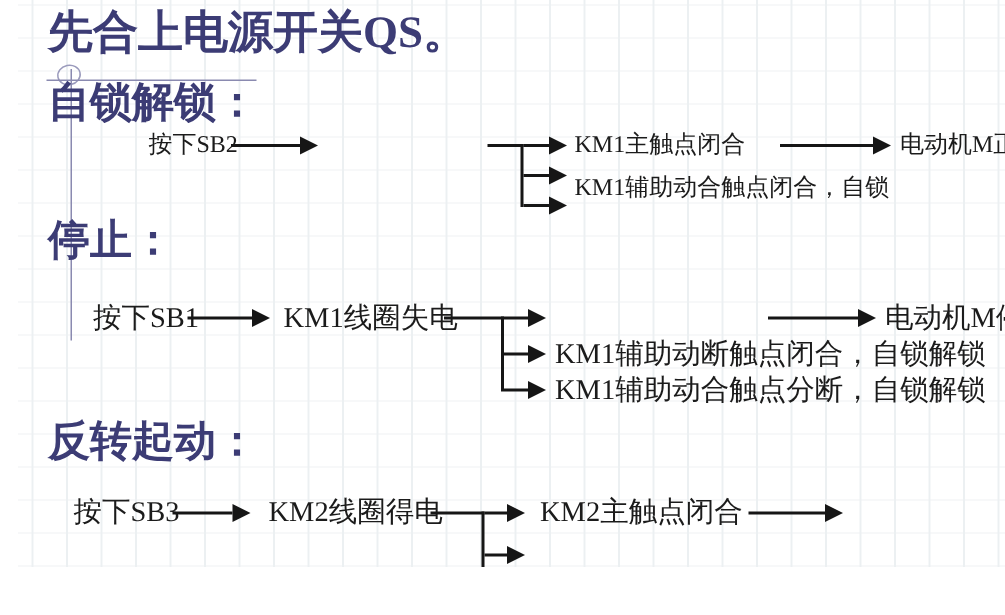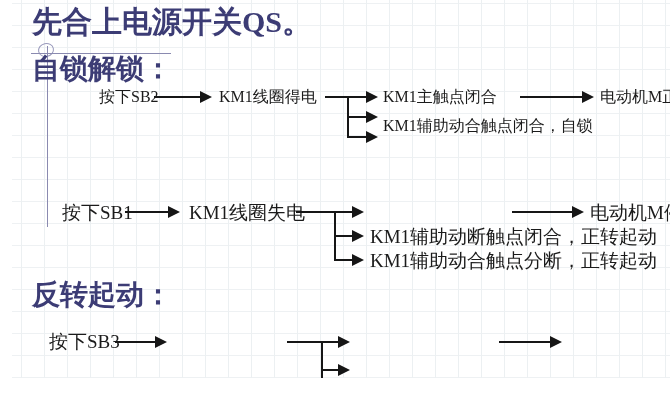--- a/index.html
+++ b/index.html
@@ -54,57 +54,59 @@
   <div class="t title" style="left:20px;top:6px">先合上电源开关QS。</div>
 
   <div class="stray-loop" style="left:26px;top:43px;width:14px;height:12px"></div>
   <div class="stray-h" style="left:19px;top:53px;width:140px"></div>
   <div class="stray-v" style="left:35px;top:46px;height:181px"></div>
 
   <div class="t head" style="left:20px;top:54px">自锁解锁：</div>
 
   <div class="t flow fs1" style="left:87px;top:89px">按下SB2</div>
   <div class="arrow" style="left:142px;top:96px;width:46px"></div>
-  <div class="t flow fs1" style="left:207px;top:89px">KM1线圈得电</div>
 
   <div class="hline" style="left:313px;top:96px;width:24px"></div>
   <div class="vline" style="left:335px;top:96px;height:42px"></div>
   <div class="arrow" style="left:337px;top:96px;width:17px"></div>
   <div class="arrow" style="left:337px;top:116px;width:17px"></div>
   <div class="arrow" style="left:337px;top:136px;width:17px"></div>
 
   <div class="t flow fs1" style="left:371px;top:89px">KM1主触点闭合</div>
   <div class="arrow" style="left:508px;top:96px;width:62px"></div>
   <div class="t flow fs1" style="left:588px;top:89px">电动机M正转</div>
   <div class="t flow fs1" style="left:371px;top:118px">KM1辅助动合触点闭合，自锁</div>
 
+  <div class="t head" style="left:20px;top:146px">停止：</div>
 
   <div class="t flow fs2" style="left:50px;top:203px">按下SB1</div>
   <div class="arrow" style="left:113px;top:211px;width:43px"></div>
   <div class="t flow fs2" style="left:177px;top:203px">KM1线圈失电</div>
 
   <div class="hline" style="left:284px;top:211px;width:40px"></div>
   <div class="vline" style="left:322px;top:211px;height:50px"></div>
   <div class="arrow" style="left:324px;top:211px;width:16px"></div>
   <div class="arrow" style="left:324px;top:235px;width:16px"></div>
   <div class="arrow" style="left:324px;top:259px;width:16px"></div>
 
   <div class="arrow" style="left:500px;top:211px;width:60px"></div>
   <div class="t flow fs2" style="left:578px;top:203px">电动机M停转</div>
-  <div class="t flow fs2" style="left:358px;top:227px">KM1辅助动断触点闭合，正转起动</div>
-  <div class="t flow fs2" style="left:358px;top:251px">KM1辅助动合触点分断，正转起动</div>
+  <div class="t flow fs2" style="left:358px;top:227px">KM1辅助动断触点闭合，自锁解锁</div>
+  <div class="t flow fs2" style="left:358px;top:251px">KM1辅助动合触点分断，自锁解锁</div>
 
   <div class="t head" style="left:20px;top:280px">反转起动：</div>
 
   <div class="t flow fs2" style="left:37px;top:332px">按下SB3</div>
   <div class="arrow" style="left:103px;top:341px;width:40px"></div>
+  <div class="t flow fs2" style="left:167px;top:332px">KM2线圈得电</div>
 
   <div class="hline" style="left:275px;top:341px;width:36px"></div>
   <div class="vline" style="left:309px;top:341px;height:57px"></div>
   <div class="arrow" style="left:311px;top:341px;width:15px"></div>
   <div class="arrow" style="left:311px;top:369px;width:15px"></div>
   <div class="arrow" style="left:311px;top:396px;width:15px"></div>
 
+  <div class="t flow fs2" style="left:348px;top:332px">KM2主触点闭合</div>
   <div class="arrow" style="left:487px;top:341px;width:51px"></div>
 
   <div class="watermark">www.dqjsw.com.cn</div>
 
 </div>
 
 </body></html>

